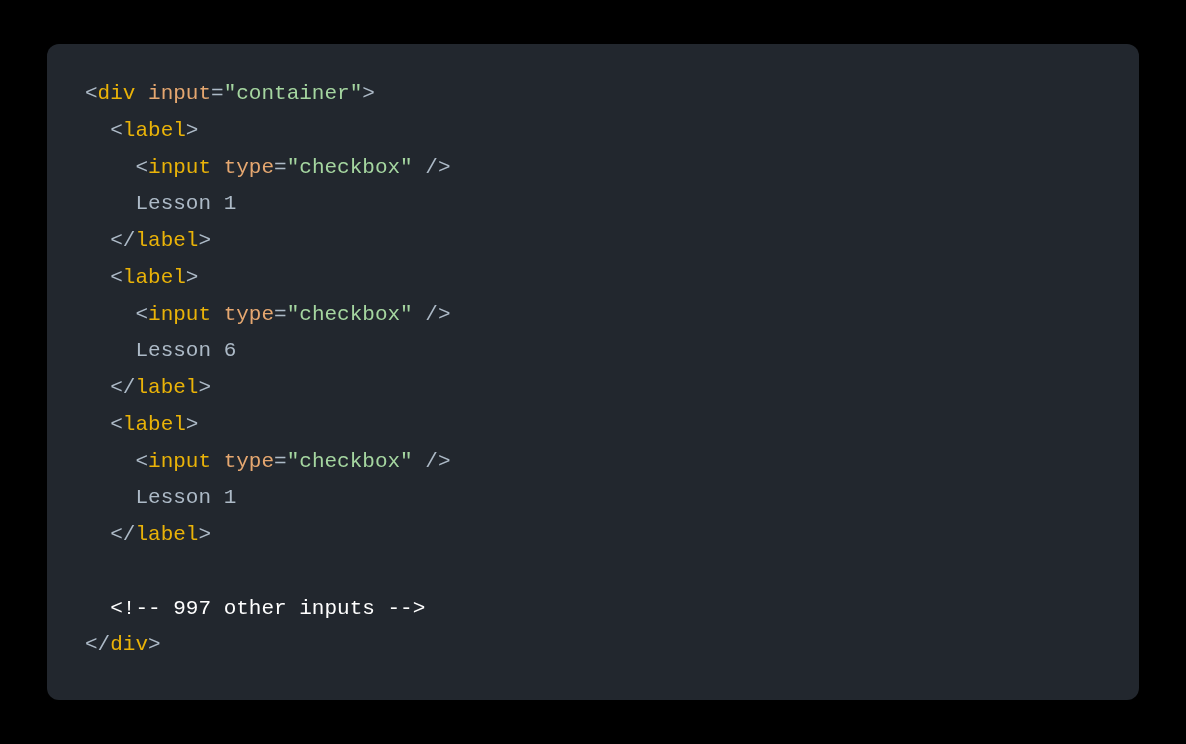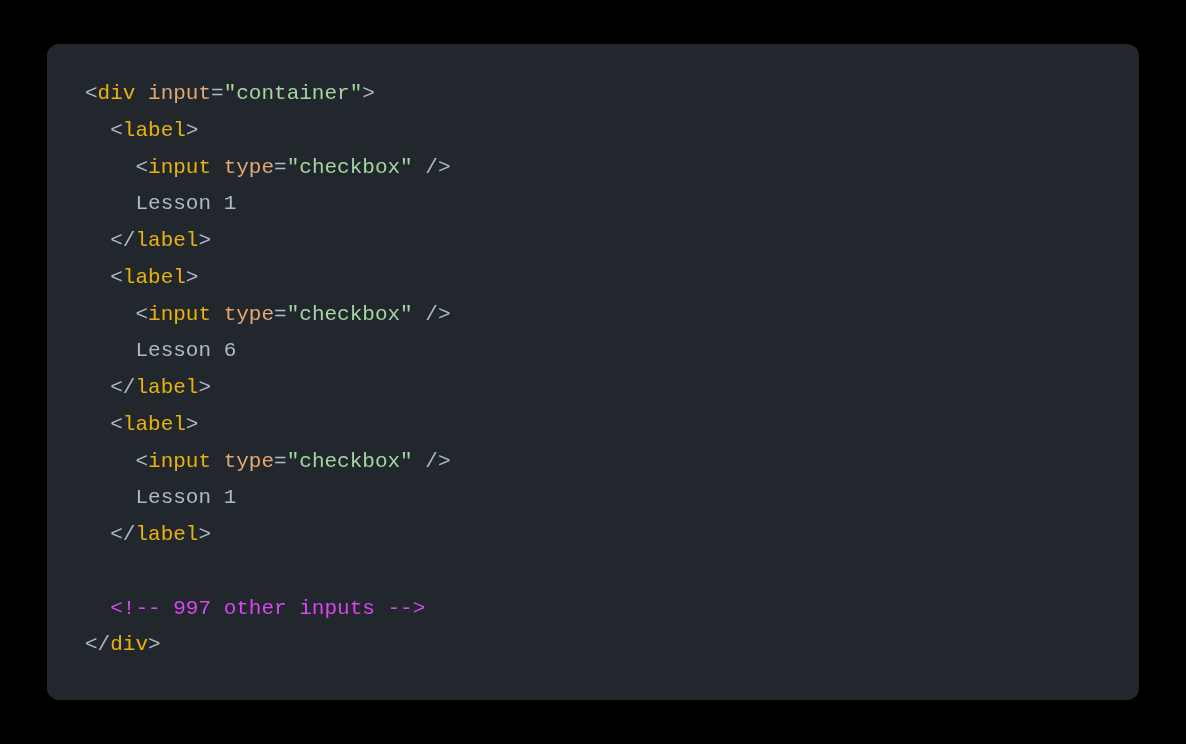--- a/index.html
+++ b/index.html
@@ -30,21 +30,21 @@
       line-height: 1.75;
       color: #adbac7;
       white-space: pre;
     }
     .bracket { color: #adbac7; }
     .tag { color: #eab308; }
     .attr-name { color: #e5a770; }
     .equals { color: #adbac7; }
     .string { color: #a5d6a0; }
     .text-content { color: #adbac7; }
-    .comment-green { color: #d946ef; }
+    .comment-green { color: #ffffff; }
   </style>
 </head>
 <body>
 
 <div class="code-block">
 <pre><span class="bracket">&lt;</span><span class="tag">div</span> <span class="attr-name">input</span><span class="equals">=</span><span class="string">"container"</span><span class="bracket">&gt;</span>
 <span>  </span><span class="bracket">&lt;</span><span class="tag">label</span><span class="bracket">&gt;</span>
 <span>    </span><span class="bracket">&lt;</span><span class="tag">input</span> <span class="attr-name">type</span><span class="equals">=</span><span class="string">"checkbox"</span><span class="bracket"> /&gt;</span>
 <span>    </span><span class="text-content">Lesson 1</span>
 <span>  </span><span class="bracket">&lt;/</span><span class="tag">label</span><span class="bracket">&gt;</span>

